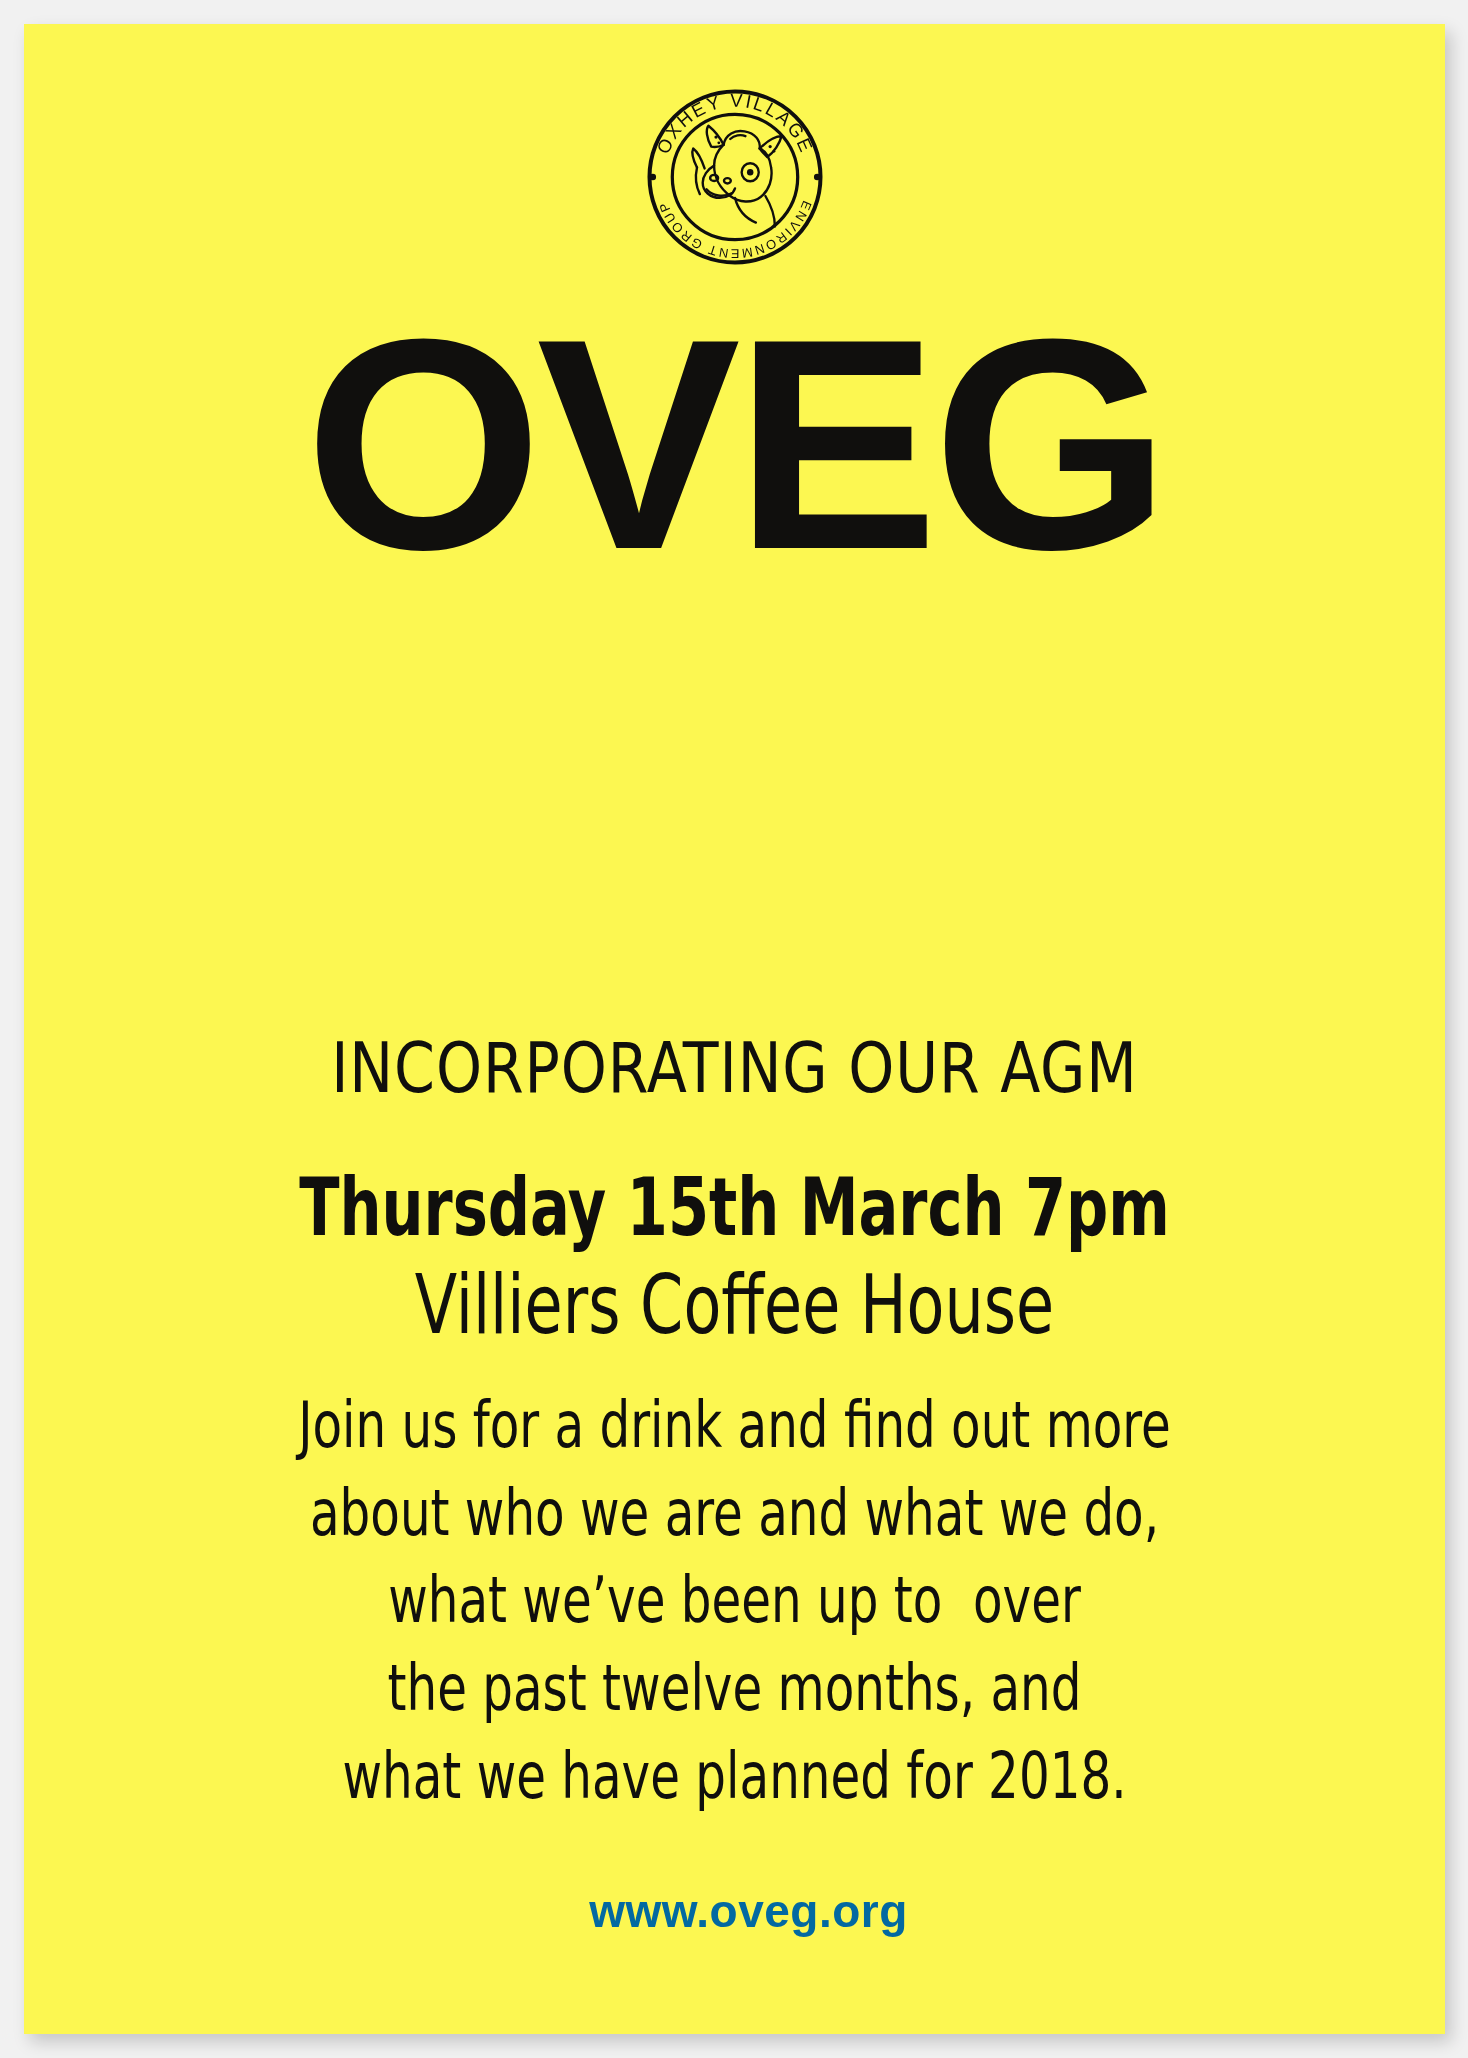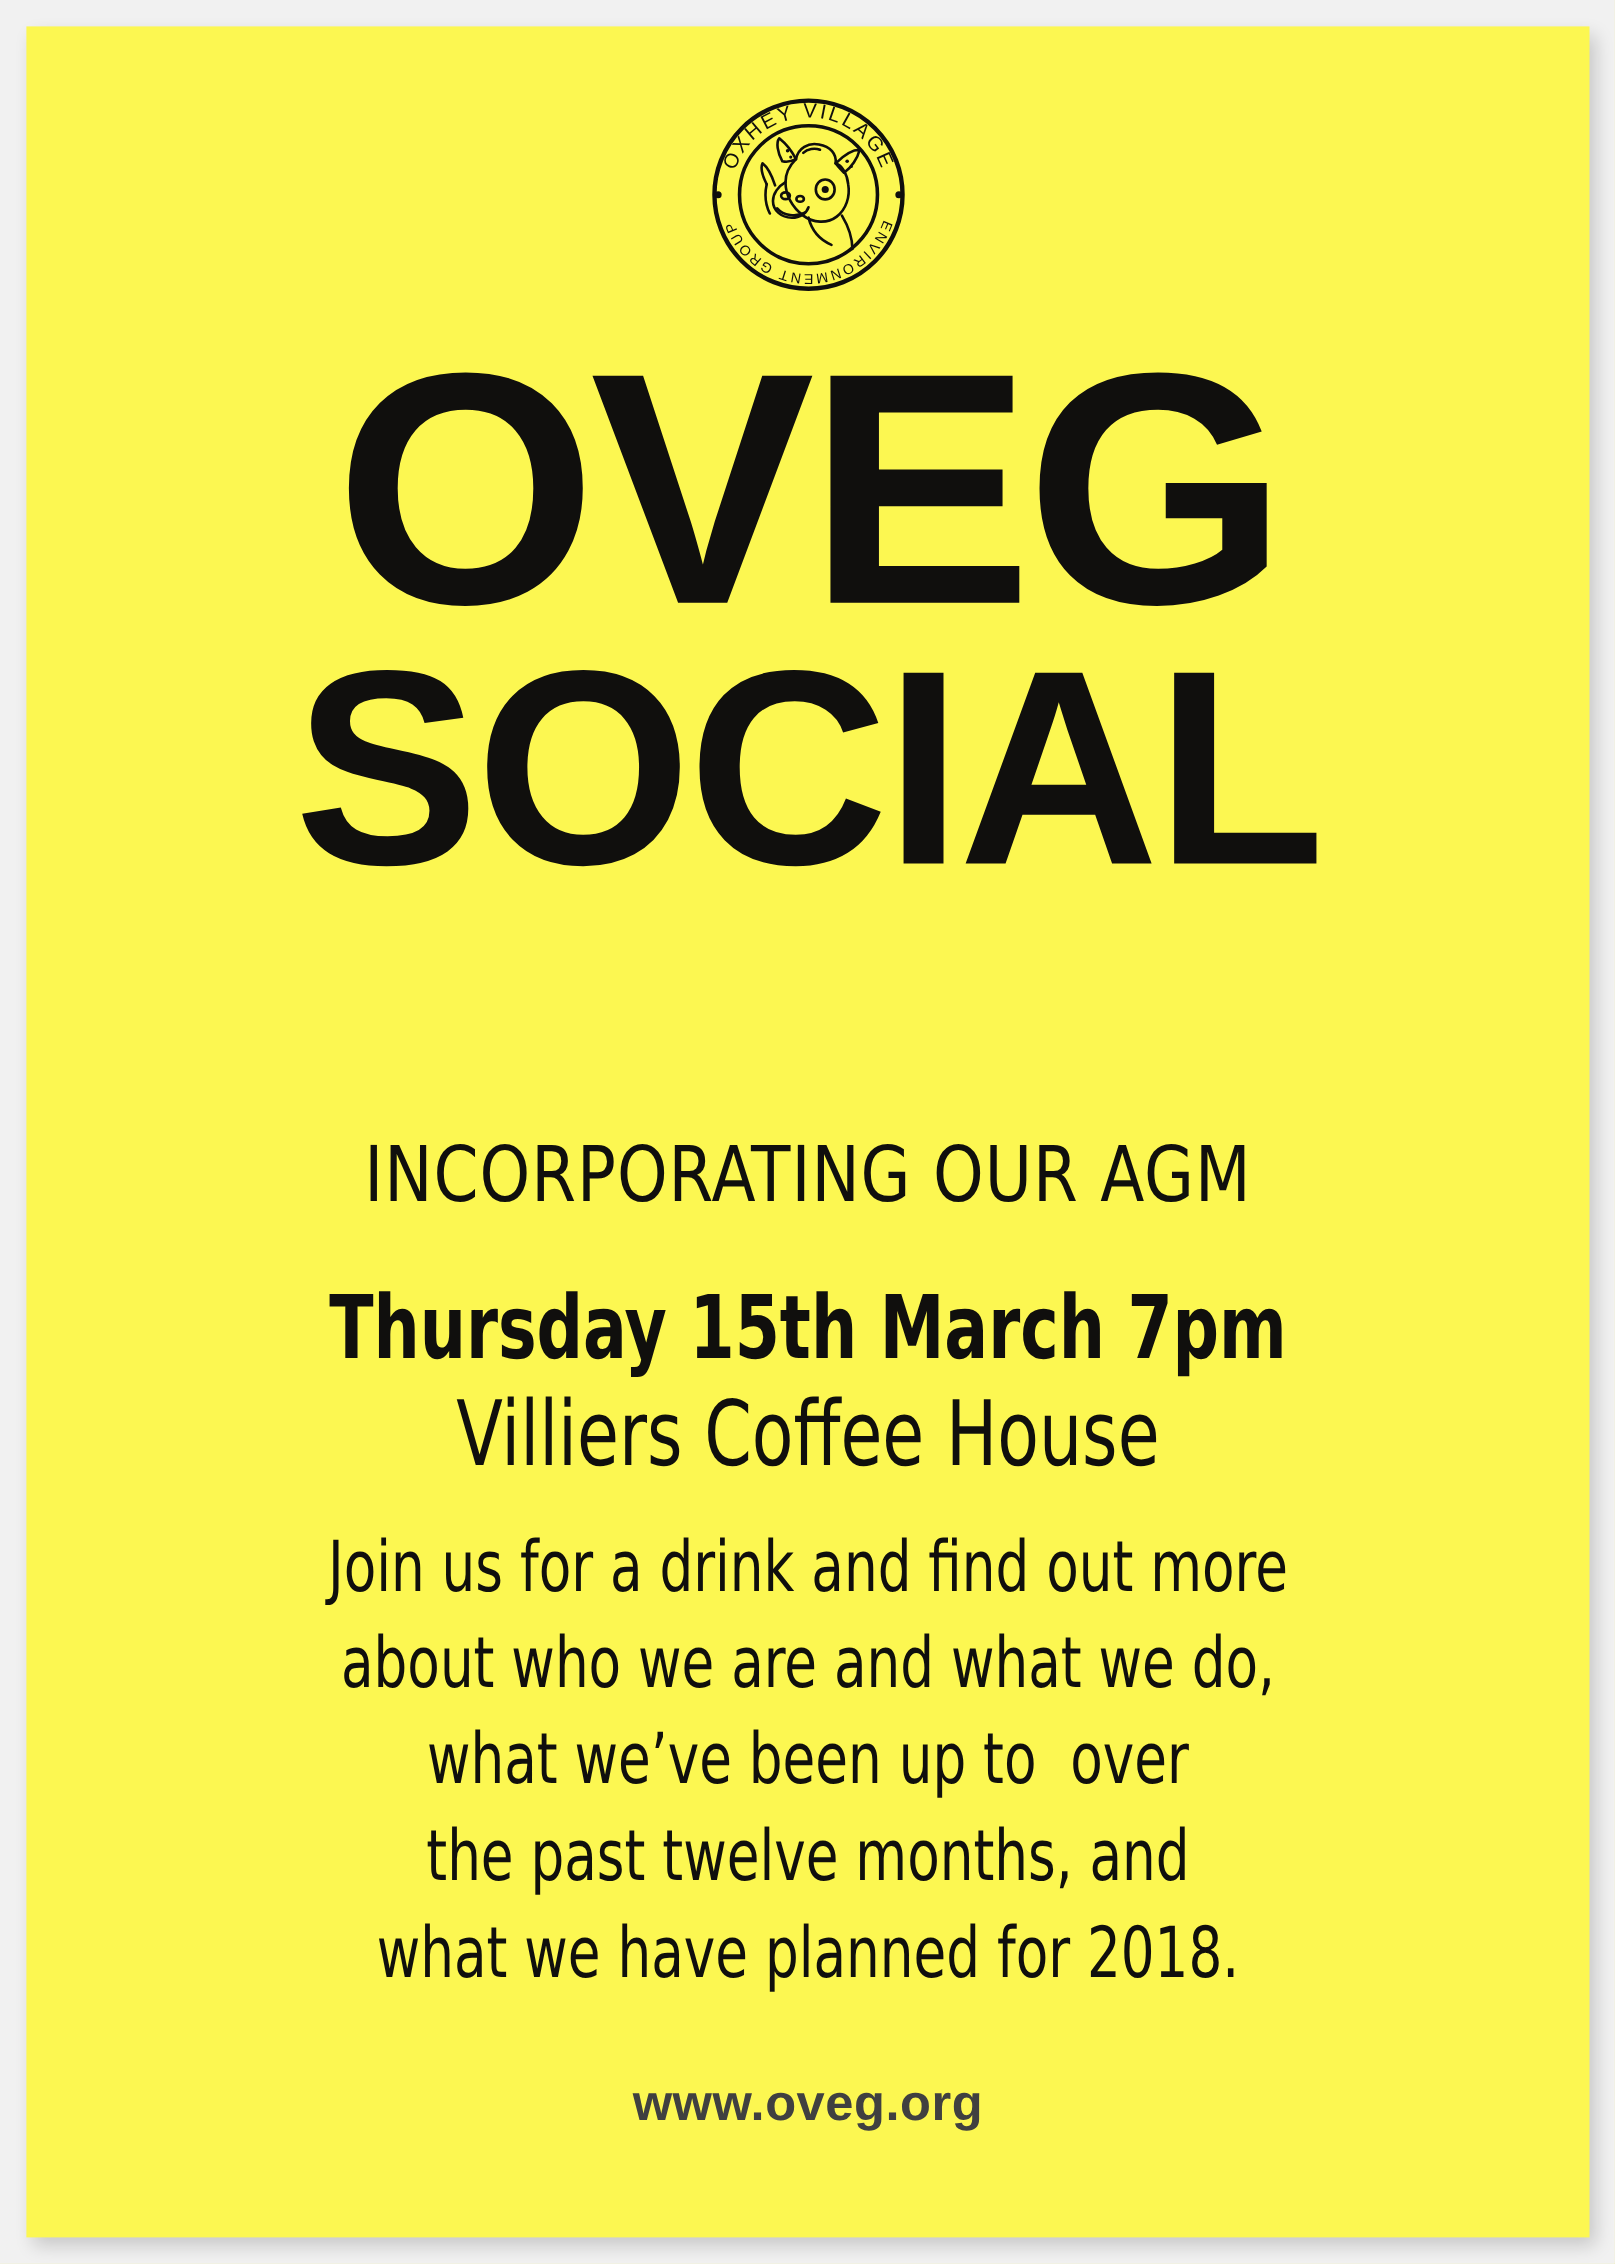--- a/index.html
+++ b/index.html
@@ -129,21 +129,22 @@
 
   
   #site-url {
     position: absolute;
     left: 0; top: 1860px;
     width: 100%;
     font-family: "Liberation Sans", sans-serif;
     font-weight: 700;
     font-size: 46px;
     letter-spacing: 0.5px;
-    color: #404040;
+    color: #0369a1;
+    padding-left: 14px;
   }
 </style>
 </head>
 <body>
 
 <div id="stage">
   <div id="poster">
 
     <div id="logo-wrap">
       <svg id="logo-svg" width="190" height="190" viewBox="0 0 200 200" xmlns="http://www.w3.org/2000/svg">
@@ -197,21 +198,20 @@
           <path d="M60,90 C58,99 59,110 63,118"></path>
 
           <path d="M100,122 C103,134 110,143 122,148"></path>
           <path d="M132,120 C138,130 142,142 142,152"></path>
         </g>
       </svg>
     </div>
 
     <div id="title-oveg" class="center">OVEG</div>
 
-    <div id="title-social" class="center">SOCIAL</div>
 
     <div id="subtitle-agm" class="center">INCORPORATING OUR AGM</div>
 
     <div id="event-date" class="center">Thursday 15th March 7pm</div>
 
     <div id="event-venue" class="center">Villiers Coffee House</div>
 
     <div id="event-body" class="center">
       <span class="bl">Join us for a drink and find out more</span>
       <span class="bl">about who we are and what we do,</span>

